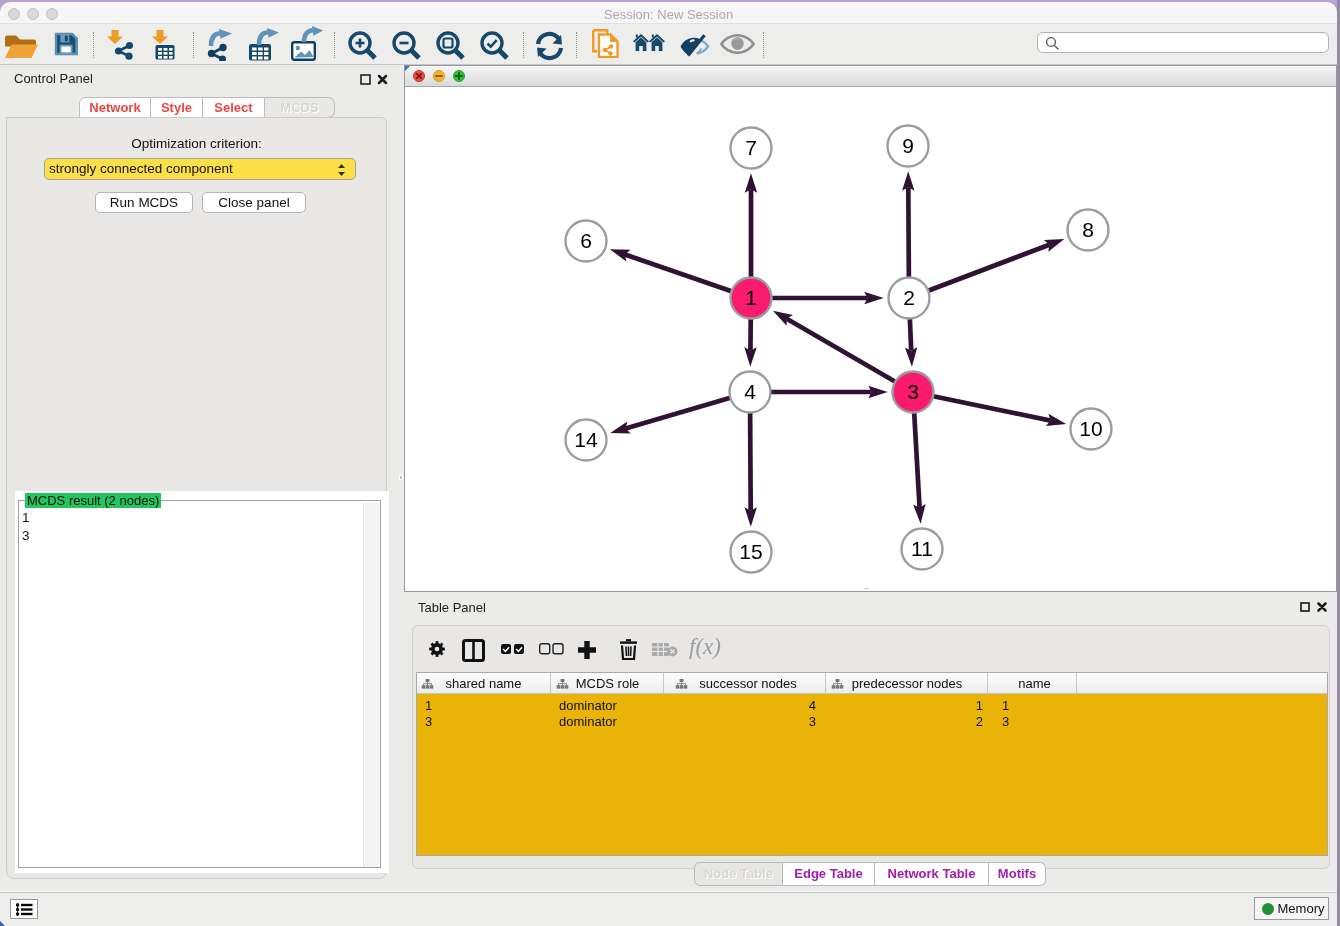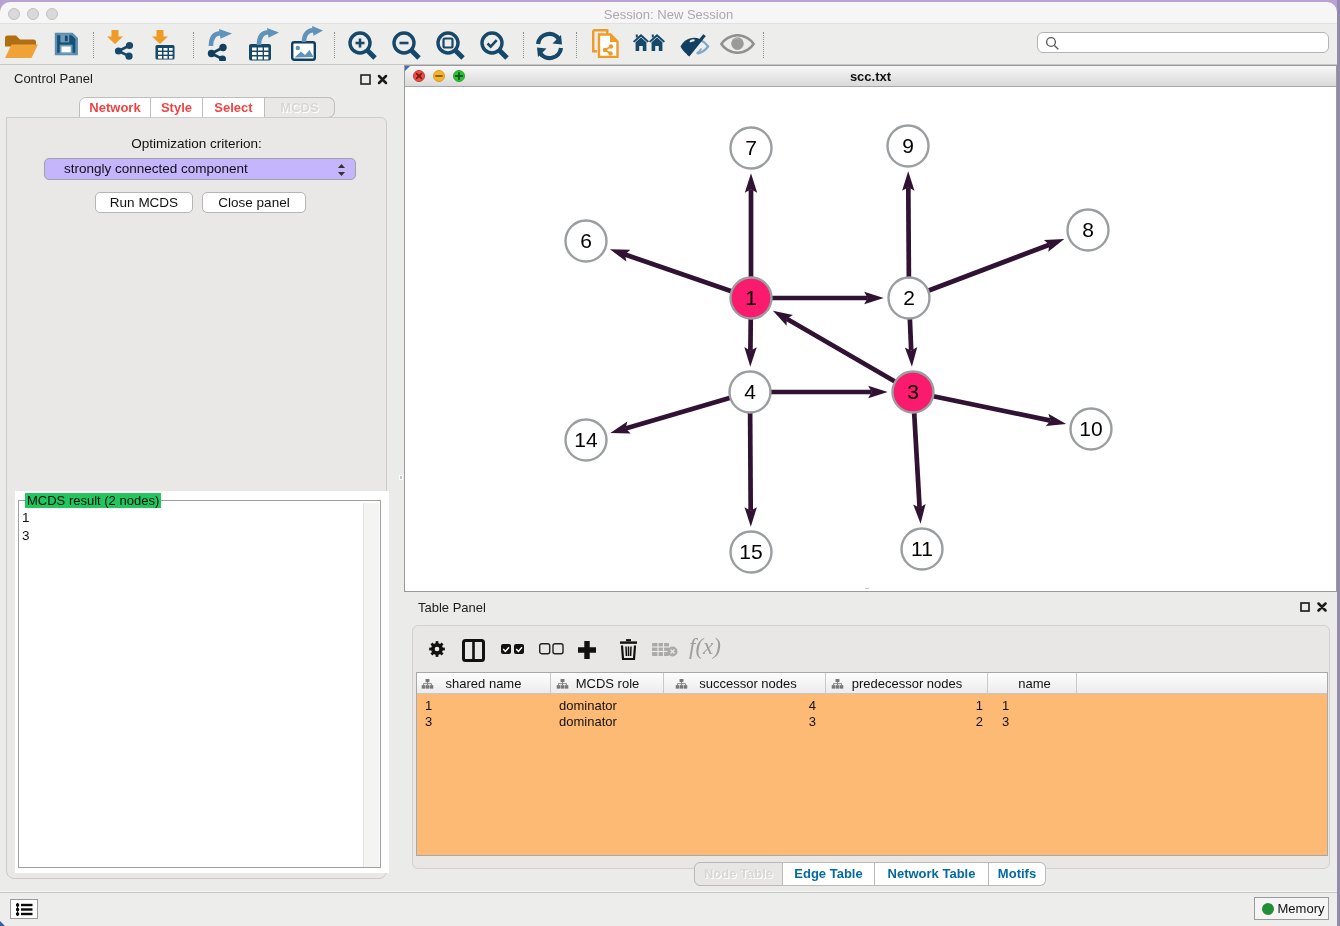--- a/index.html
+++ b/index.html
@@ -13,47 +13,47 @@
 .tsep{position:absolute;top:32px;height:26px;width:1px;border-left:1px dotted #8f8f8f}
 .ticon{position:absolute;top:29px}
 #search{position:absolute;left:1037px;top:32px;width:292px;height:21px;border:1px solid #b3b3b3;border-radius:6px;background:#fff}
 #search svg{position:absolute;left:7px;top:3px}
 #mainbg{position:absolute;left:0;top:65px;width:1337px;height:826px;background:#ebebea}
 
 #cphead{position:absolute;left:14px;top:71px;font-size:13px;color:#1c1c1c}
 .tab{position:absolute;top:97px;height:21px;background:#fff;border:1px solid #bdbdbd;font-size:13px;font-weight:bold;color:#ef4444;text-align:center;line-height:20px}
 #cppanel{position:absolute;left:6px;top:117px;width:381px;height:762px;background:#e9e8e7;border:1px solid #cccbca;border-radius:0 6px 8px 8px}
 #optlabel{position:absolute;left:6px;top:136px;width:381px;text-align:center;font-size:13.5px;color:#111}
-#mcdssel{position:absolute;left:44px;top:158px;width:312px;height:22px;background:#c4b5fd;border:1px solid #a2a2a2;border-radius:5px;font-size:13.5px;color:#111;line-height:20px;padding-left:19px}
+#mcdssel{position:absolute;left:44px;top:158px;width:312px;height:22px;background:#fde047;border:1px solid #a2a2a2;border-radius:5px;font-size:13.5px;color:#111;line-height:20px;padding-left:4px}
 .btn{position:absolute;top:192px;height:21px;background:#fff;border:1px solid #b5b5b5;border-radius:5px;font-size:13.5px;color:#111;text-align:center;line-height:19px}
 #resultwhite{position:absolute;left:15px;top:491px;width:374px;height:382px;background:#fff}
 #fieldset{position:absolute;left:18px;top:500px;width:363px;height:368px;border:1px solid #9f9f9f}
 #fslegend{position:absolute;left:25px;top:493px;background:#22c55e;padding:0 2px;font-size:13px;color:#111}
 #fsscroll{position:absolute;right:1px;top:2px;width:16px;height:364px;background:#f4f4f3;border-left:1px solid #e4e4e4}
 
 #statusbar{position:absolute;left:0;top:892px;width:1337px;height:34px;background:#ededec;border-top:1px solid #c6c6c6}
 #listbtn{position:absolute;left:10px;top:899px;width:28px;height:20px;background:#fff;border:1px solid #9a9a9a}
 #membtn{position:absolute;left:1254px;top:897px;width:75px;height:23px;background:#f5f5f5;border:1px solid #9a9a9a;font-size:13px;color:#111;line-height:21px;text-align:center;padding-left:19px}
 #memdot{position:absolute;left:7px;top:5px;width:12px;height:12px;border-radius:50%;background:#1f9038}
 
 #netframe{position:absolute;left:404px;top:65px;width:933px;height:527px;border:1px solid #9a9a9a;background:#fff}
 #nettitle{position:absolute;left:0;top:0;width:931px;height:21px;background:linear-gradient(#f7f7f7,#d9d9d9);border-bottom:1px solid #a8a8a8}
 #nettext{position:absolute;left:0;top:3px;width:931px;text-align:center;font-size:13px;font-weight:bold;color:#111}
 .wbtn{position:absolute;top:4px;width:12px;height:12px;border-radius:50%}
 #netcorner{position:absolute;left:0;top:0;width:0;height:0;border-left:5px solid #3c6cc0;border-bottom:5px solid transparent}
 #netcanvas{position:absolute;left:0;top:22px;width:931px;height:503px;background:#fff;overflow:hidden}
 
 #tphead{position:absolute;left:418px;top:600px;font-size:13px;color:#1c1c1c}
 #tpcontainer{position:absolute;left:412px;top:625px;width:918px;height:244px;background:#e8e7e6;border:1px solid #d2d1d0;border-radius:6px}
-#tpwhite{position:absolute;left:416px;top:672px;width:912px;height:184px;background:#fdba74;border:1px solid #a8a8a8}
+#tpwhite{position:absolute;left:416px;top:672px;width:912px;height:184px;background:#eab308;border:1px solid #a8a8a8}
 #thead{position:absolute;left:0;top:0;width:910px;height:21px;background:linear-gradient(#fdfdfd,#ececec);border-bottom:1px solid #c6c6c6}
 .thcell{position:absolute;top:0;height:21px;border-right:1px solid #c9c9c9;font-size:13px;color:#111;text-align:center;line-height:21px}
 .thicon{position:absolute;left:4px;top:6px}
 .trow{position:absolute;font-size:13px;color:#111;height:16px;line-height:16px}
-.tabb{position:absolute;top:862px;height:24px;background:#fff;border:1px solid #b9b9b9;font-size:13px;font-weight:bold;color:#0369a1;text-align:center;line-height:22px}
+.tabb{position:absolute;top:862px;height:24px;background:#fff;border:1px solid #b9b9b9;font-size:13px;font-weight:bold;color:#a21caf;text-align:center;line-height:22px}
 .smallhandle{position:absolute;background:#d6d6d5;border:1px solid #b9b9b9}
 </style></head><body>
 <div id="rightedge"></div>
 <div id="win"></div>
 <div id="titlebar">
  <div class="tl" style="left:8px"></div>
     <div class="tl" style="left:27px"></div>
     <div class="tl" style="left:46px"></div>
  <div id="wtitle">Session: New Session</div>
 </div>
@@ -251,21 +251,20 @@
 <div id="resultwhite"></div>
 <div id="fieldset">
     <div id="fsscroll"></div>
   </div>
 <div id="fslegend">MCDS result (2 nodes)</div>
 <div class="abs" style="left:22px;top:509px;font-size:13.5px;color:#111;line-height:18px">1<br>3</div>
 
 <div id="netframe">
 <div id="nettitle"></div>
 <div id="netcorner"></div>
-<div id="nettext">scc.txt</div>
 <div class="wbtn" style="left:8px;background:#ee4d44;border:1px solid #c03b33">
       <svg width="10" height="10" viewBox="0 0 10 10" style="position:absolute;left:0;top:0">
         <path d="M2.6 2.6 L7.4 7.4 M7.4 2.6 L2.6 7.4" stroke="#801712" stroke-width="1.7" stroke-linecap="round"></path>
       </svg>
     </div>
 <div class="wbtn" style="left:28px;background:#f6b32b;border:1px solid #d69c21">
       <svg width="10" height="10" viewBox="0 0 10 10" style="position:absolute;left:0;top:0">
         <line x1="2" y1="5" x2="8" y2="5" stroke="#8f6408" stroke-width="1.8" stroke-linecap="round"></line>
       </svg>
     </div>

